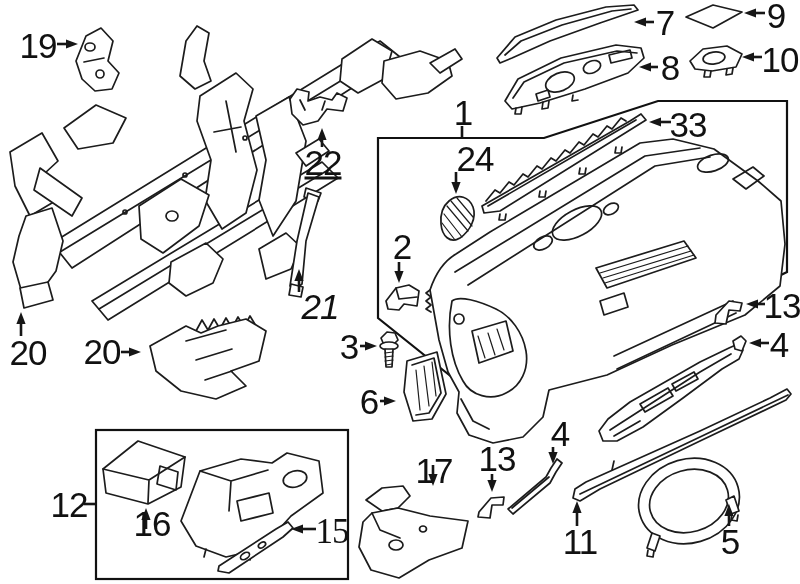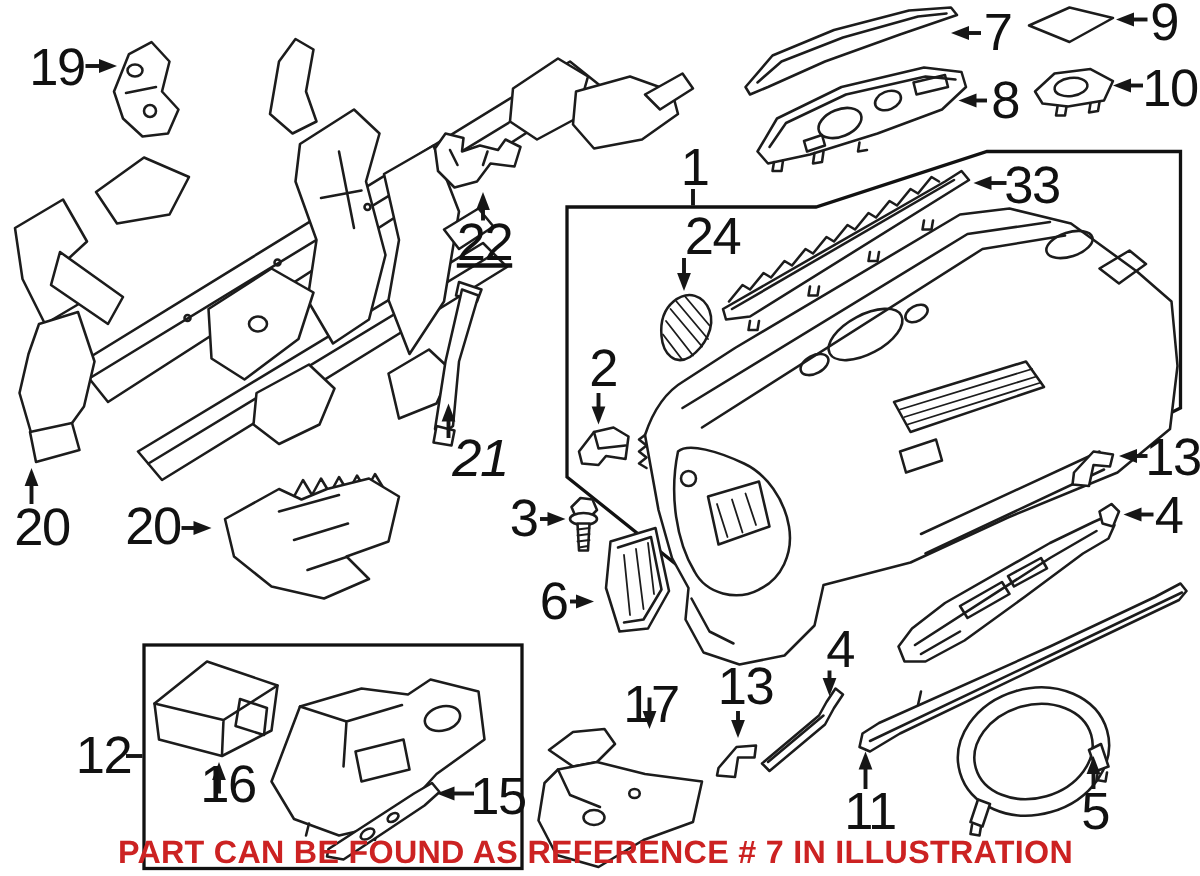--- a/index.html
+++ b/index.html
@@ -262,21 +262,20 @@
       <polygon points="577,501 581.6,513 572.4,513" fill="#161616"></polygon>
       <line x1="729" y1="526" x2="729" y2="513" stroke="#161616" stroke-width="2.6"></line>
       <polygon points="729,504 733.6,516 724.4,516" fill="#161616"></polygon>
       <line x1="84" y1="504" x2="95" y2="504" stroke="#161616" stroke-width="2.6"></line>
       <line x1="146" y1="529" x2="146" y2="517" stroke="#161616" stroke-width="2.6"></line>
       <polygon points="146,508 150.6,520 141.4,520" fill="#161616"></polygon>
       <line x1="316" y1="529" x2="300" y2="529" stroke="#161616" stroke-width="2.6"></line>
       <polygon points="291,529 303,524.4 303,533.6" fill="#161616"></polygon>
     </svg>
 
-  <div class="notice" style="color: rgb(204, 34, 34);">PART CAN BE FOUND AS REFERENCE # 7 IN ILLUSTRATION</div>
 <div class="callout-num" style="left: 38px; top: 45px;">19</div>
     <div class="callout-num" style="left: 665px; top: 22px;">7</div>
     <div class="callout-num" style="left: 776px; top: 15px;">9</div>
     <div class="callout-num" style="left: 670px; top: 67px;">8</div>
     <div class="callout-num" style="left: 780px; top: 59px;">10</div>
     <div class="callout-num" style="left: 323px; top: 162px; text-decoration: underline;">22</div>
     <div class="callout-num" style="left: 688px; top: 124px;">33</div>
     <div class="callout-num" style="left: 463px; top: 112px;">1</div>
     <div class="callout-num" style="left: 458px; top: 158px; margin-left: 17px;">24</div>
     <div class="callout-num" style="left: 402px; top: 246px;">2</div>
@@ -287,14 +286,14 @@
     <div class="callout-num" style="left: 369px; top: 401px;">6</div>
     <div class="callout-num" style="left: 782px; top: 305px;">13</div>
     <div class="callout-num" style="left: 779px; top: 344px;">4</div>
     <div class="callout-num" style="left: 434px; top: 450px; margin-top: 20px;">17</div>
     <div class="callout-num" style="left: 560px; top: 433px;">4</div>
     <div class="callout-num" style="left: 497px; top: 458px;">13</div>
     <div class="callout-num" style="left: 580px; top: 541px;">11</div>
     <div class="callout-num" style="left: 730px; top: 541px;">5</div>
     <div class="callout-num" style="left: 69px; top: 504px;">12</div>
     <div class="callout-num" style="left: 152px; top: 523px;">16</div>
-    <div class="callout-num" style="left: 332px; top: 531px;">15</div>
+    <div class="callout-num" style="left: 332px; top: 531px; font-family: Liberation Serif, serif;">15</div>
   </div>
 
 </body></html>

